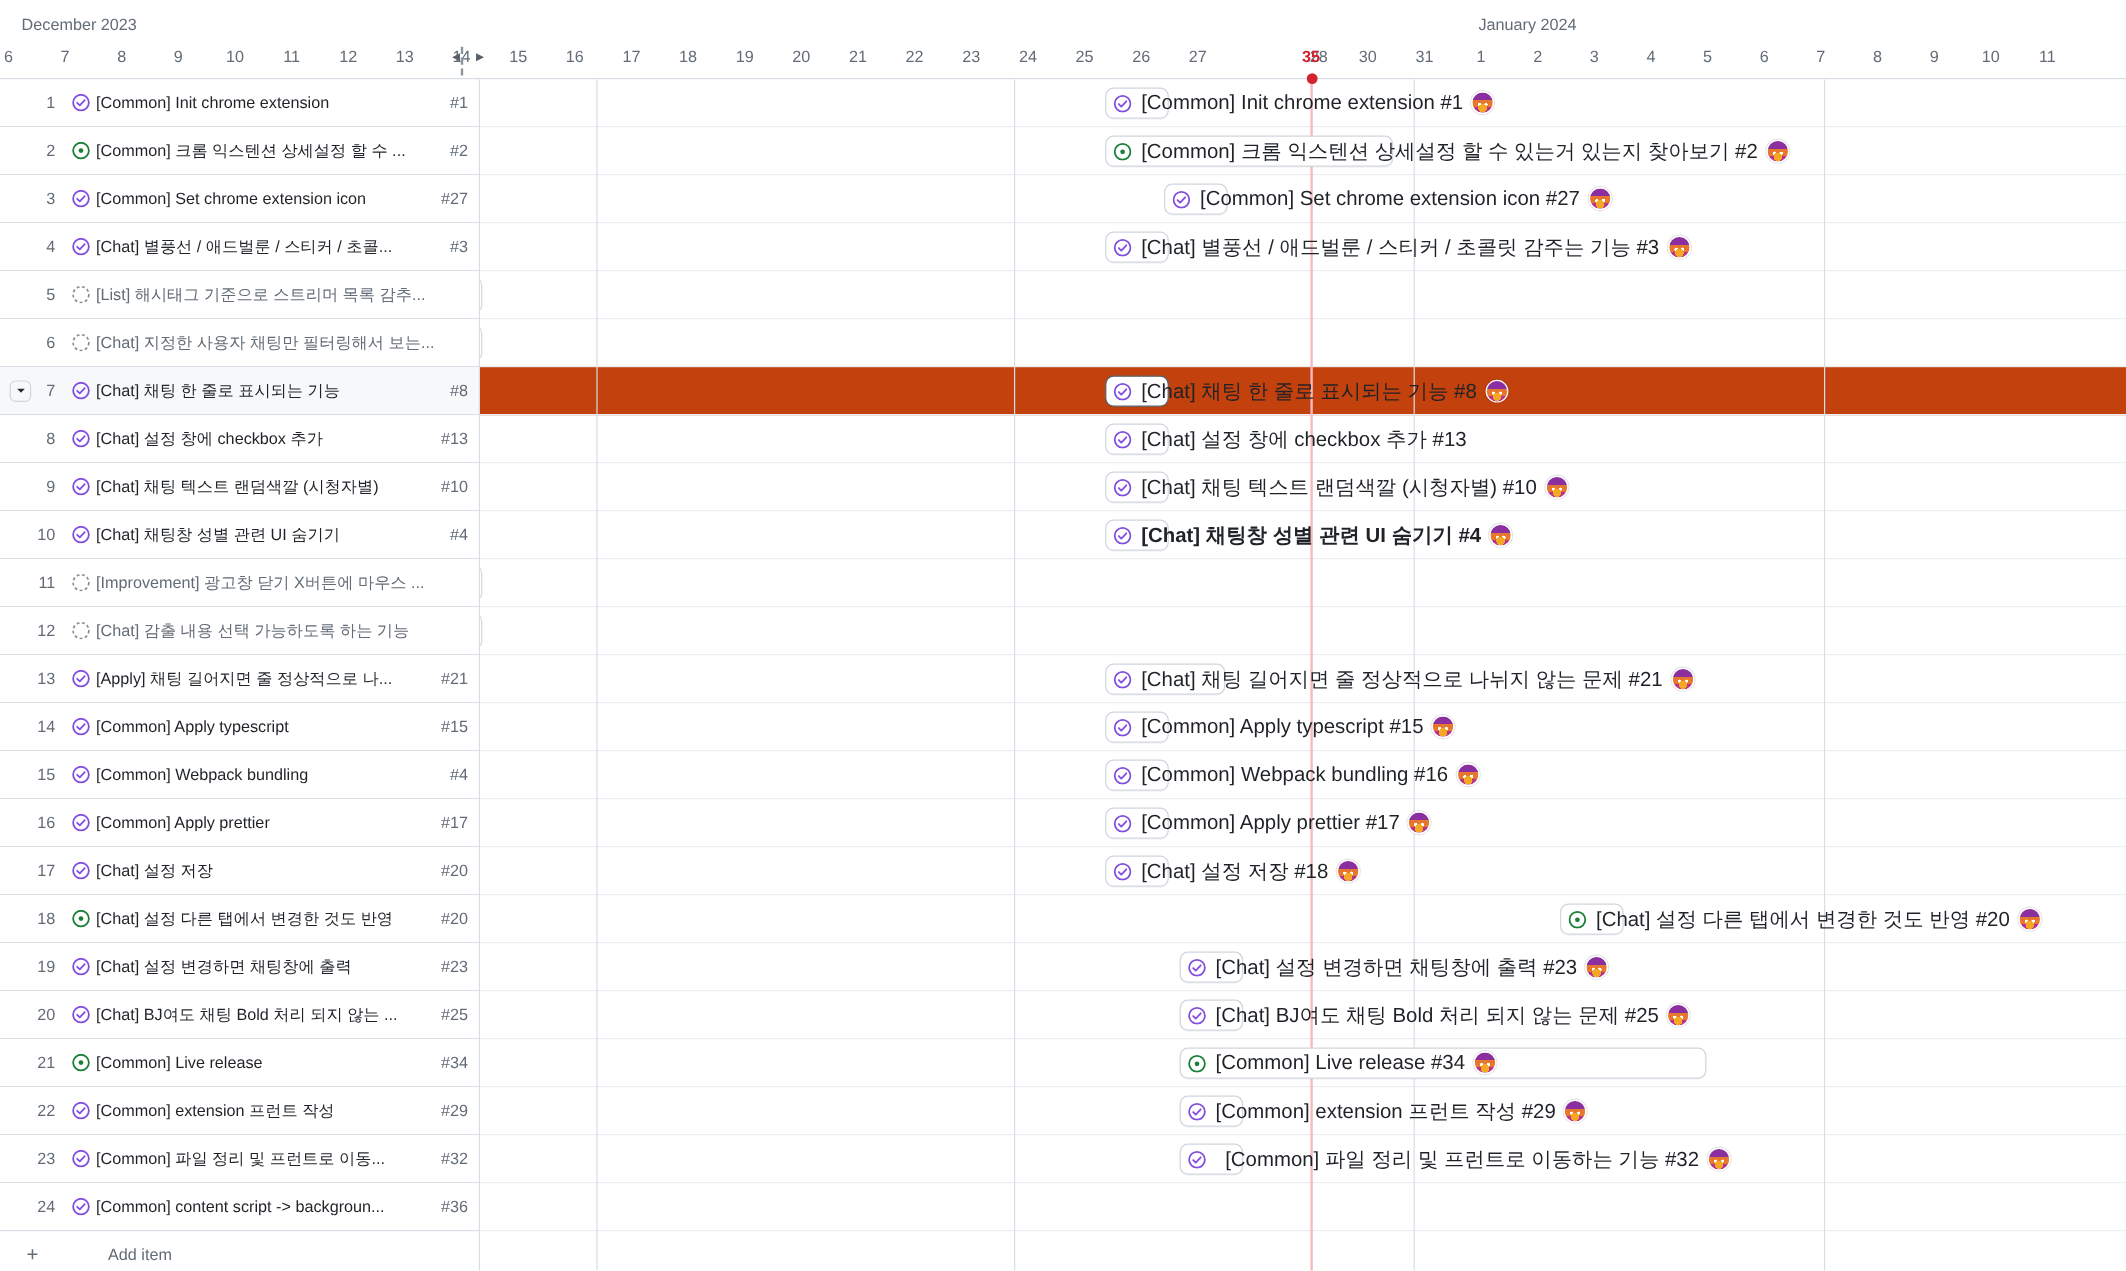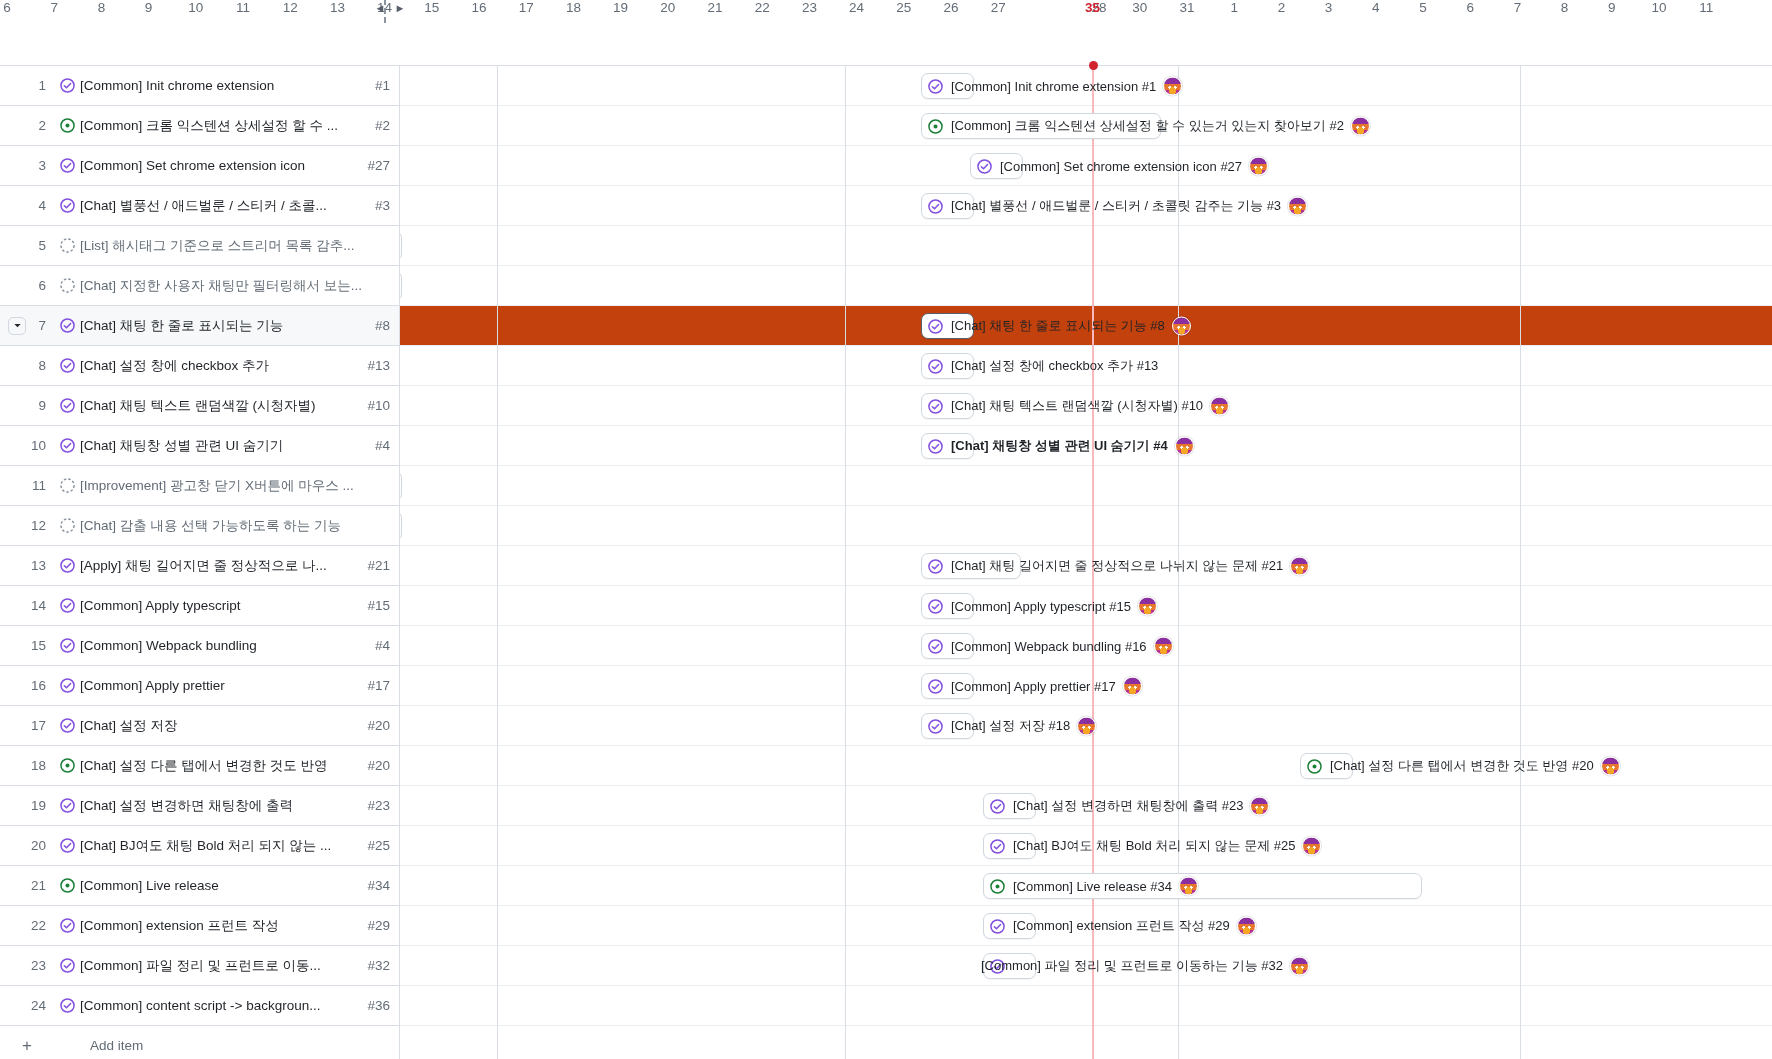--- a/index.html
+++ b/index.html
@@ -122,21 +122,21 @@
     border-radius: 7px;
     display: flex; align-items: center;
     z-index: 10;
     box-shadow: 0 1px 0 rgba(31,35,40,0.04);
   }
   .bar.selected { border: 1.5px solid #57606a; }
   .bar-icon { flex: none; margin-left: 6px; display:flex; align-items:center; }
   .bar-text {
     position: absolute; left: 32px; top: 50%;
     transform: translateY(-50%);
-    font-size: 13px; color: #1f2328;
+    font-size: 17px; color: #1f2328;
     white-space: nowrap; pointer-events: none;
     display: flex; align-items: center; gap: 7px;
     z-index: 11;
   }
   .avatar {
     width: 19px; height: 19px; border-radius: 50%;
     flex: none; display: inline-block;
     background:
       radial-gradient(circle at 50% 78%, #f5a623 0 22%, rgba(0,0,0,0) 23%),
       radial-gradient(circle at 34% 60%, #ffffff 0 9%, rgba(0,0,0,0) 10%),
@@ -154,20 +154,24 @@
     display: flex; align-items: center; justify-content: center;
     color: #57606a; font-size: 15px; line-height: 1; z-index: 10;
   }
 </style>
 </head>
 <body>
 
 <div id="app">
 
   <div class="tl-header">
+    <div class="month-row" id="month-row">
+        <div class="month-label" style="left: 18px;">December 2023</div>
+        <div class="month-label" style="left: 1232px;">January 2024</div>
+      </div>
     <div class="day-row" id="day-row">
         <div class="day-cell" style="left: -11px; width: 36px;">6</div>
         <div class="day-cell" style="left: 36.2px; width: 36px;">7</div>
         <div class="day-cell" style="left: 83.4px; width: 36px;">8</div>
         <div class="day-cell" style="left: 130.6px; width: 36px;">9</div>
         <div class="day-cell" style="left: 177.8px; width: 36px;">10</div>
         <div class="day-cell" style="left: 225px; width: 36px;">11</div>
         <div class="day-cell" style="left: 272.2px; width: 36px;">12</div>
         <div class="day-cell" style="left: 319.4px; width: 36px;">13</div>
         <div class="day-cell" style="left: 366.6px; width: 36px;">14</div>
@@ -745,21 +749,21 @@
         </div>
         <div class="tl-row">
           <div class="bar" style="left: 583px; width: 53px;">
             <span class="bar-icon">
               <svg width="15" height="15" viewBox="0 0 16 16" aria-hidden="true">
       <circle cx="8" cy="8" r="7" fill="none" stroke="#8250df" stroke-width="1.6"></circle>
       <path d="M4.6 8.2 L6.9 10.5 L11.3 5.8" fill="none" stroke="#8250df" stroke-width="1.6" stroke-linecap="round" stroke-linejoin="round"></path>
     </svg>
             </span>
           </div>
-          <div class="bar-text" style="left: 581px; text-align: center;">
+          <div class="bar-text" style="left: 621px; text-align: center;">
             <span>[Common] 파일 정리 및 프런트로 이동하는 기능 #32</span>
             <span class="avatar"></span>
           </div>
         </div>
         <div class="tl-row"></div>
       </div>
   <div class="tl-gridline" style="left: 97px;"></div>
       <div class="tl-gridline" style="left: 445px;"></div>
       <div class="tl-gridline" style="left: 778px;"></div>
       <div class="tl-gridline" style="left: 1120px;"></div>

